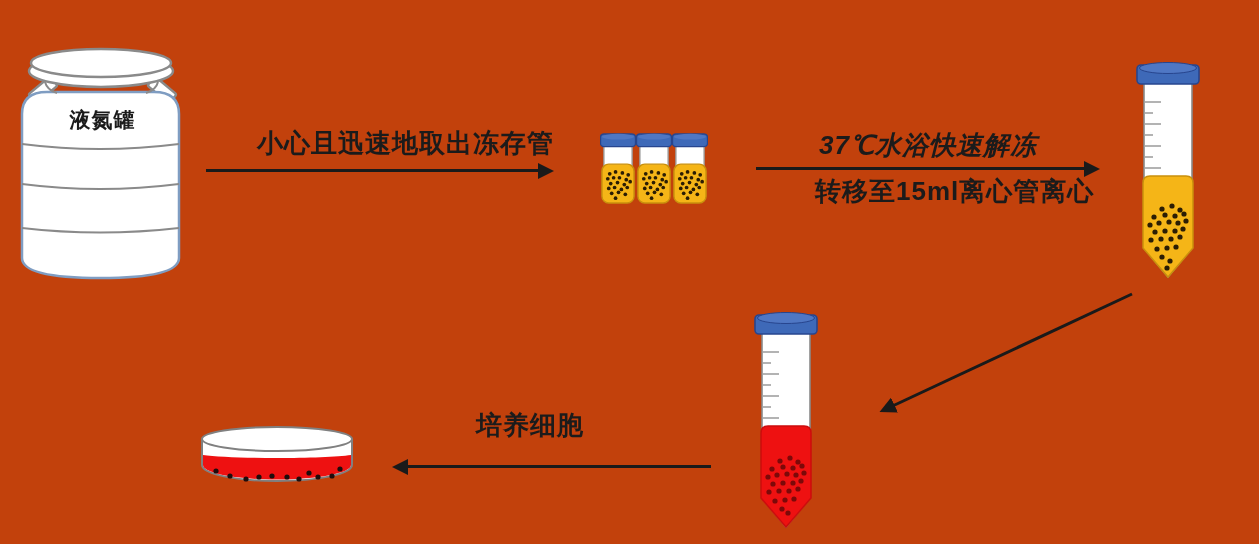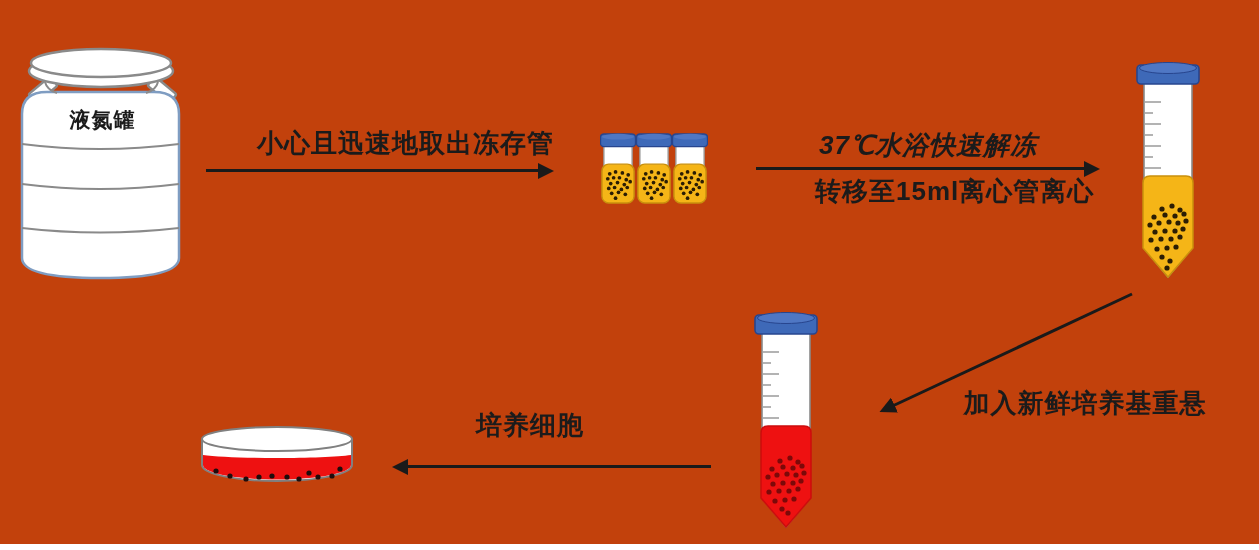--- a/index.html
+++ b/index.html
@@ -201,21 +201,20 @@
   </svg>
 
   <svg class="abs" style="left:870px; top:288px;" width="270" height="132" viewBox="0 0 270 132">
     <defs>
       <marker id="ah" viewBox="0 0 10 10" refX="7" refY="5" markerWidth="5.5" markerHeight="5.5" orient="auto-start-reverse">
         <path d="M0,0 L10,5 L0,10 z" fill="#1a1a1a"></path>
       </marker>
     </defs>
     <line x1="262" y1="6" x2="14" y2="122" stroke="#1a1a1a" stroke-width="3" marker-end="url(#ah)"></line>
   </svg>
-  <div class="label center" style="left:960px; top:389px; width:250px;">加入新鲜培养基重悬</div>
 
   <svg class="abs" style="left:752px; top:306px;" width="68" height="228" viewBox="0 0 68 228">
     <path d="M10,26 L10,192 L34,221 L58,192 L58,26" fill="#ffffff" stroke="#8a8a8a" stroke-width="1.6"></path>
     <g stroke="#8a8a8a" stroke-width="1.3">
       <line x1="11" y1="46" x2="27" y2="46"></line>
         <line x1="11" y1="57" x2="19" y2="57"></line>
       <line x1="11" y1="68" x2="27" y2="68"></line>
         <line x1="11" y1="79" x2="19" y2="79"></line>
       <line x1="11" y1="90" x2="27" y2="90"></line>
         <line x1="11" y1="101" x2="19" y2="101"></line>

